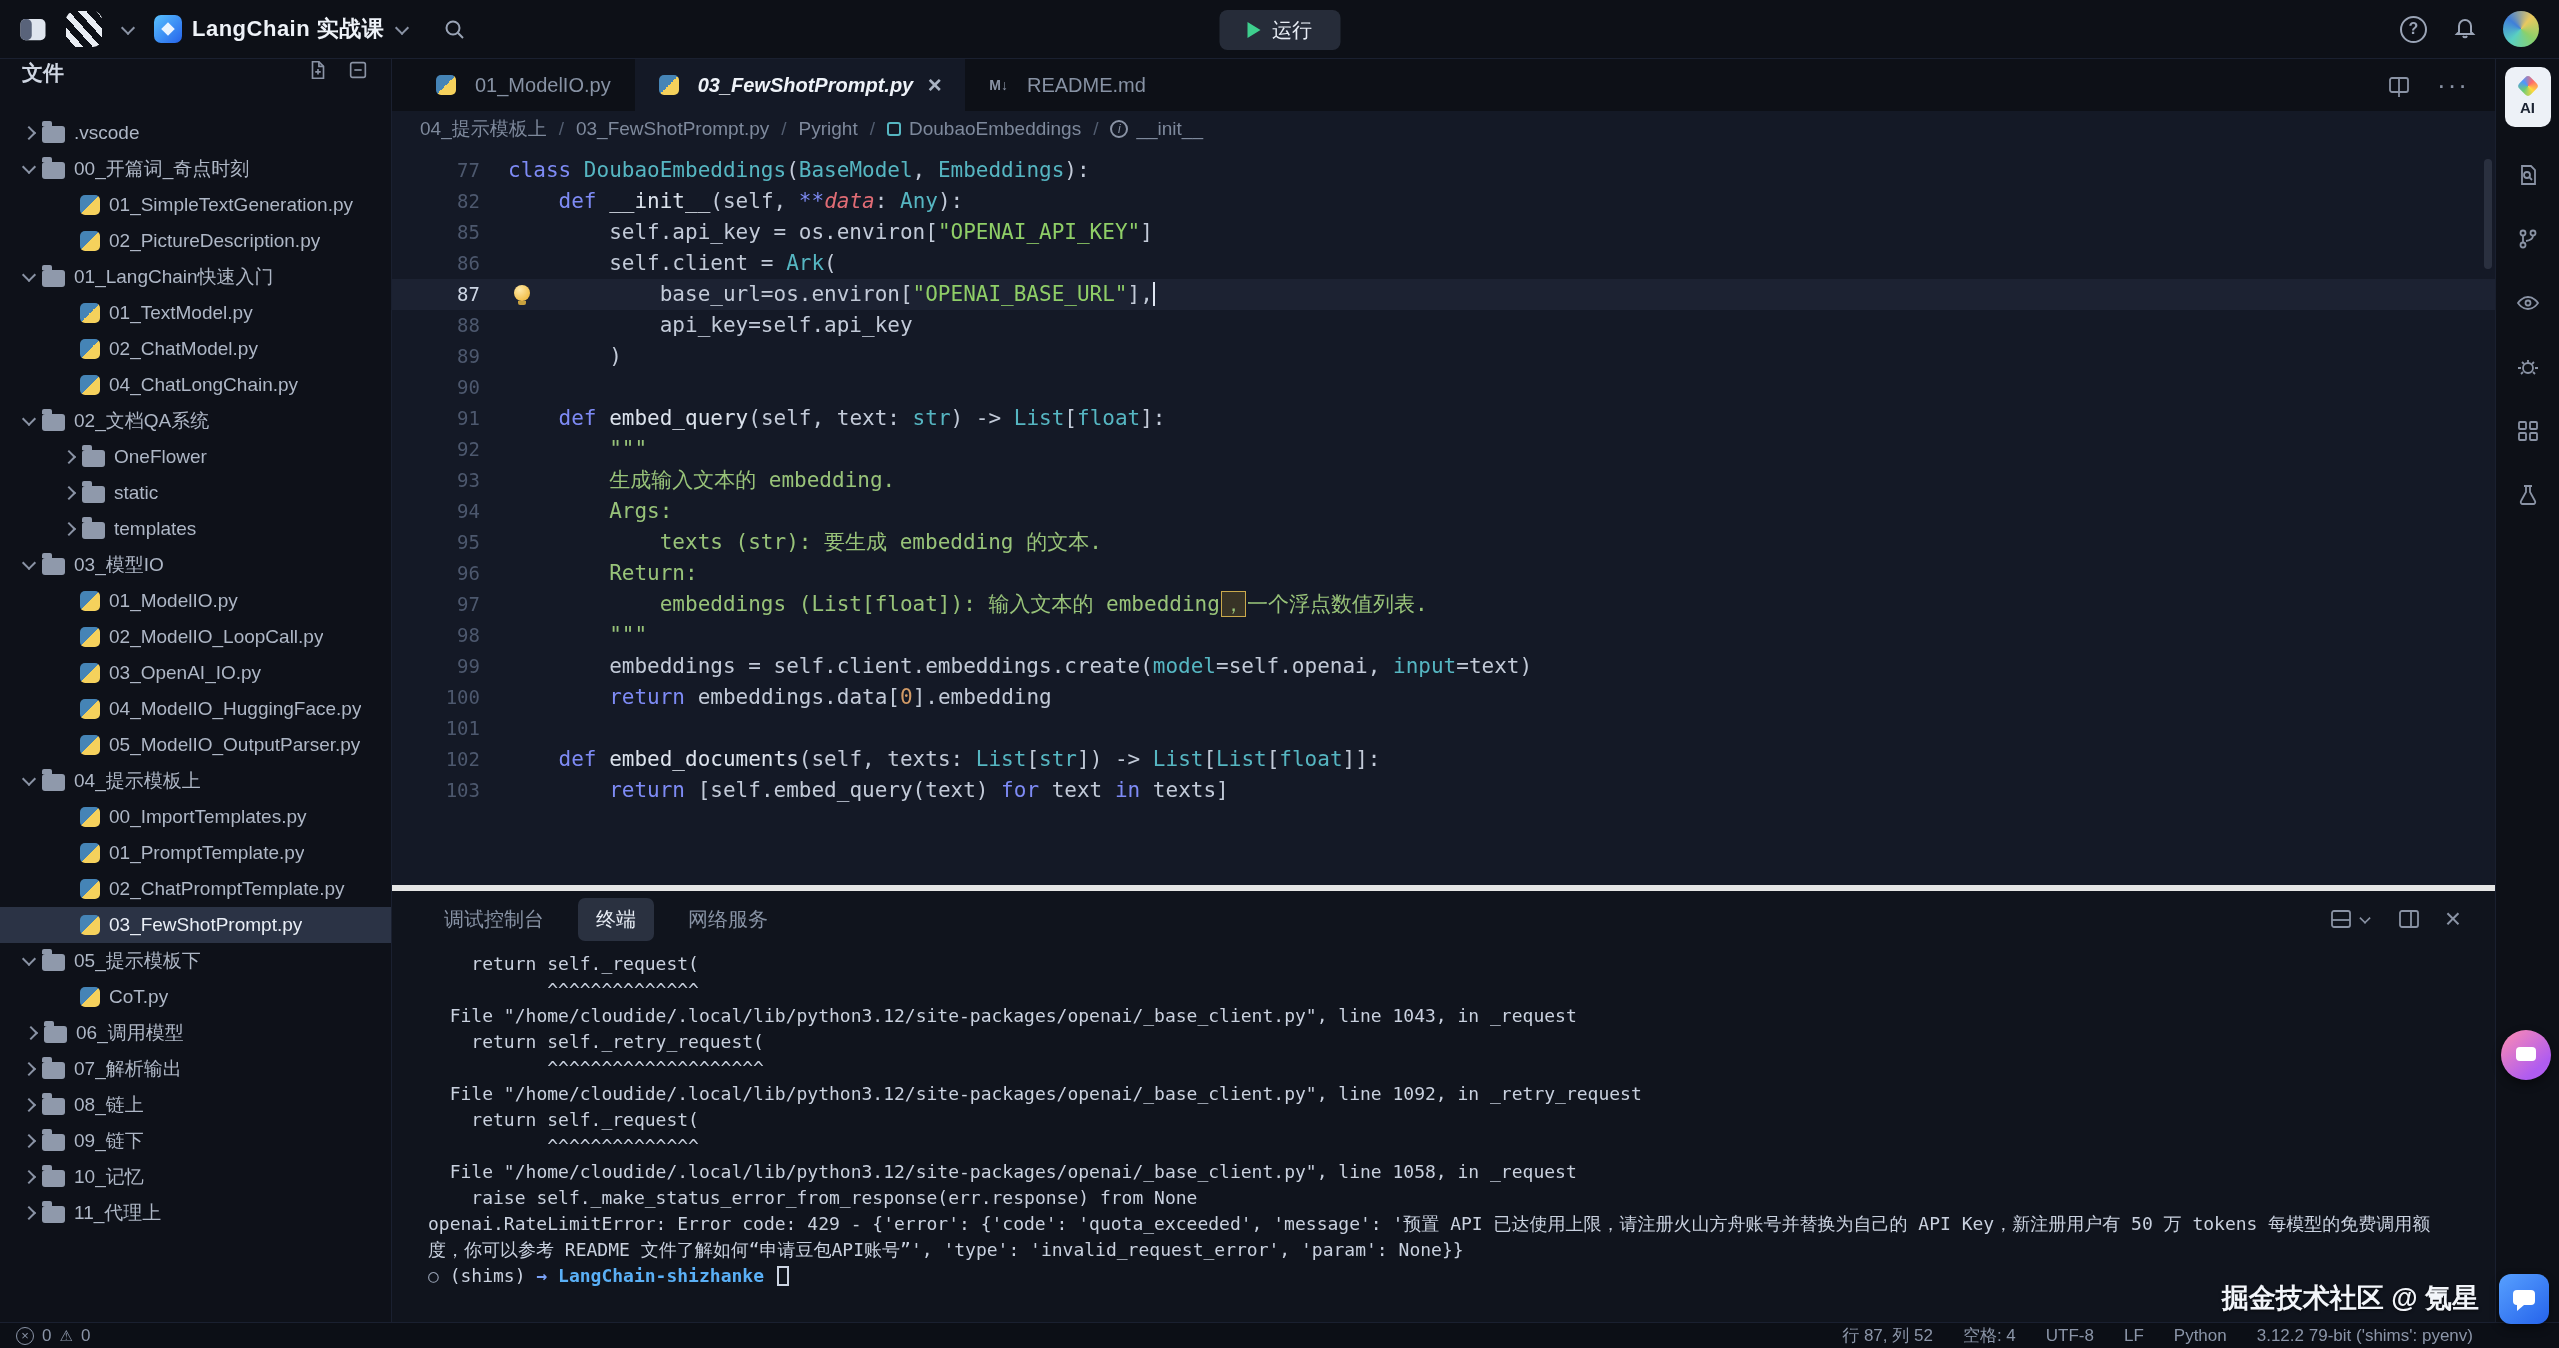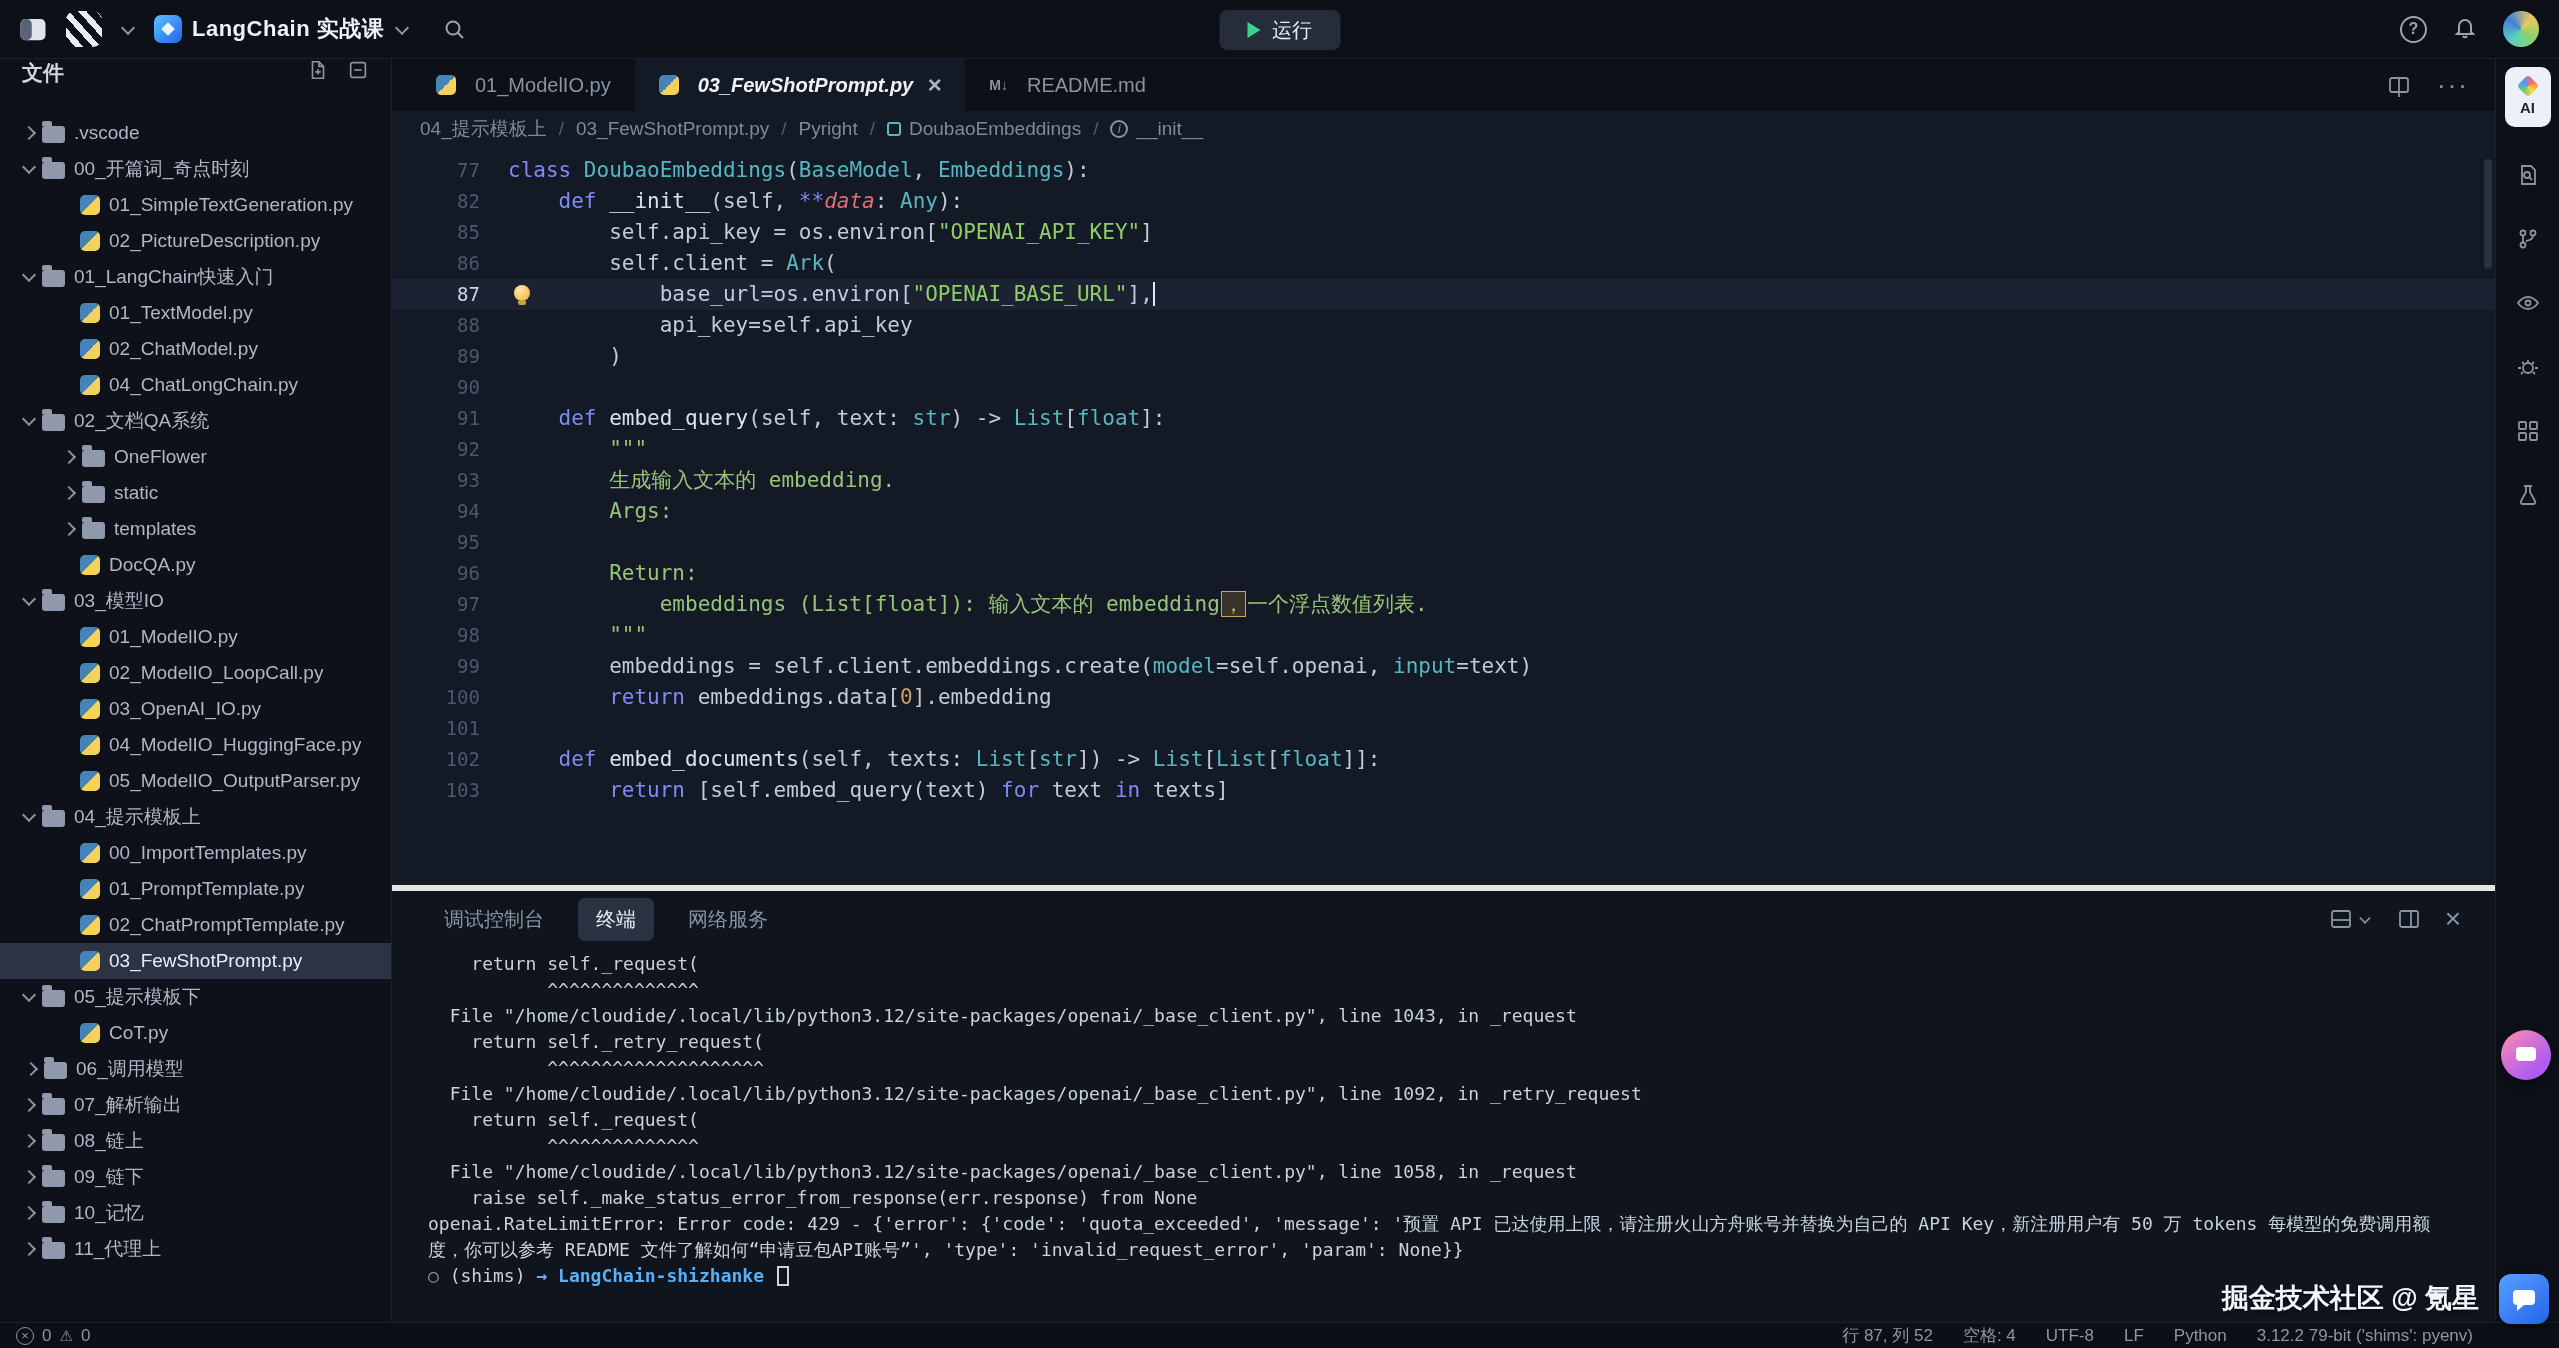--- a/index.html
+++ b/index.html
@@ -245,25 +245,20 @@
         <div class="tree-row" style="padding-left: 56px;">
           <span class="chev"></span>
           <span class="fold"></span>
           <span class="tl">static</span>
         </div>
         <div class="tree-row" style="padding-left: 56px;">
           <span class="chev"></span>
           <span class="fold"></span>
           <span class="tl">templates</span>
         </div>
-        <div class="tree-row" style="padding-left: 56px;">
-          <span class="chevsp"></span>
-          <span class="py-ic"></span>
-          <span class="tl">DocQA.py</span>
-        </div>
         <div class="tree-row" style="padding-left: 16px;">
           <span class="chev down"></span>
           <span class="fold"></span>
           <span class="tl">03_模型IO</span>
         </div>
         <div class="tree-row" style="padding-left: 56px;">
           <span class="chevsp"></span>
           <span class="py-ic"></span>
           <span class="tl">01_ModelIO.py</span>
         </div>
@@ -453,20 +448,21 @@
           <div class="code-line">
             <span class="ln">93</span>
             <span class="lc"><span class="tk-d">        生成输入文本的 embedding.</span></span>
           </div>
           <div class="code-line">
             <span class="ln">94</span>
             <span class="lc"><span class="tk-d">        Args:</span></span>
           </div>
           <div class="code-line">
             <span class="ln">95</span>
+            <span class="lc"><span class="tk-d">            texts (str): 要生成 embedding 的文本.</span></span>
           </div>
           <div class="code-line">
             <span class="ln">96</span>
             <span class="lc"><span class="tk-d">        Return:</span></span>
           </div>
           <div class="code-line">
             <span class="ln">97</span>
             <span class="lc"><span class="tk-d">            embeddings (List[float]): 输入文本的 embedding</span><span class="tk-u">，</span><span class="tk-d">一个浮点数值列表.</span></span>
           </div>
           <div class="code-line">

